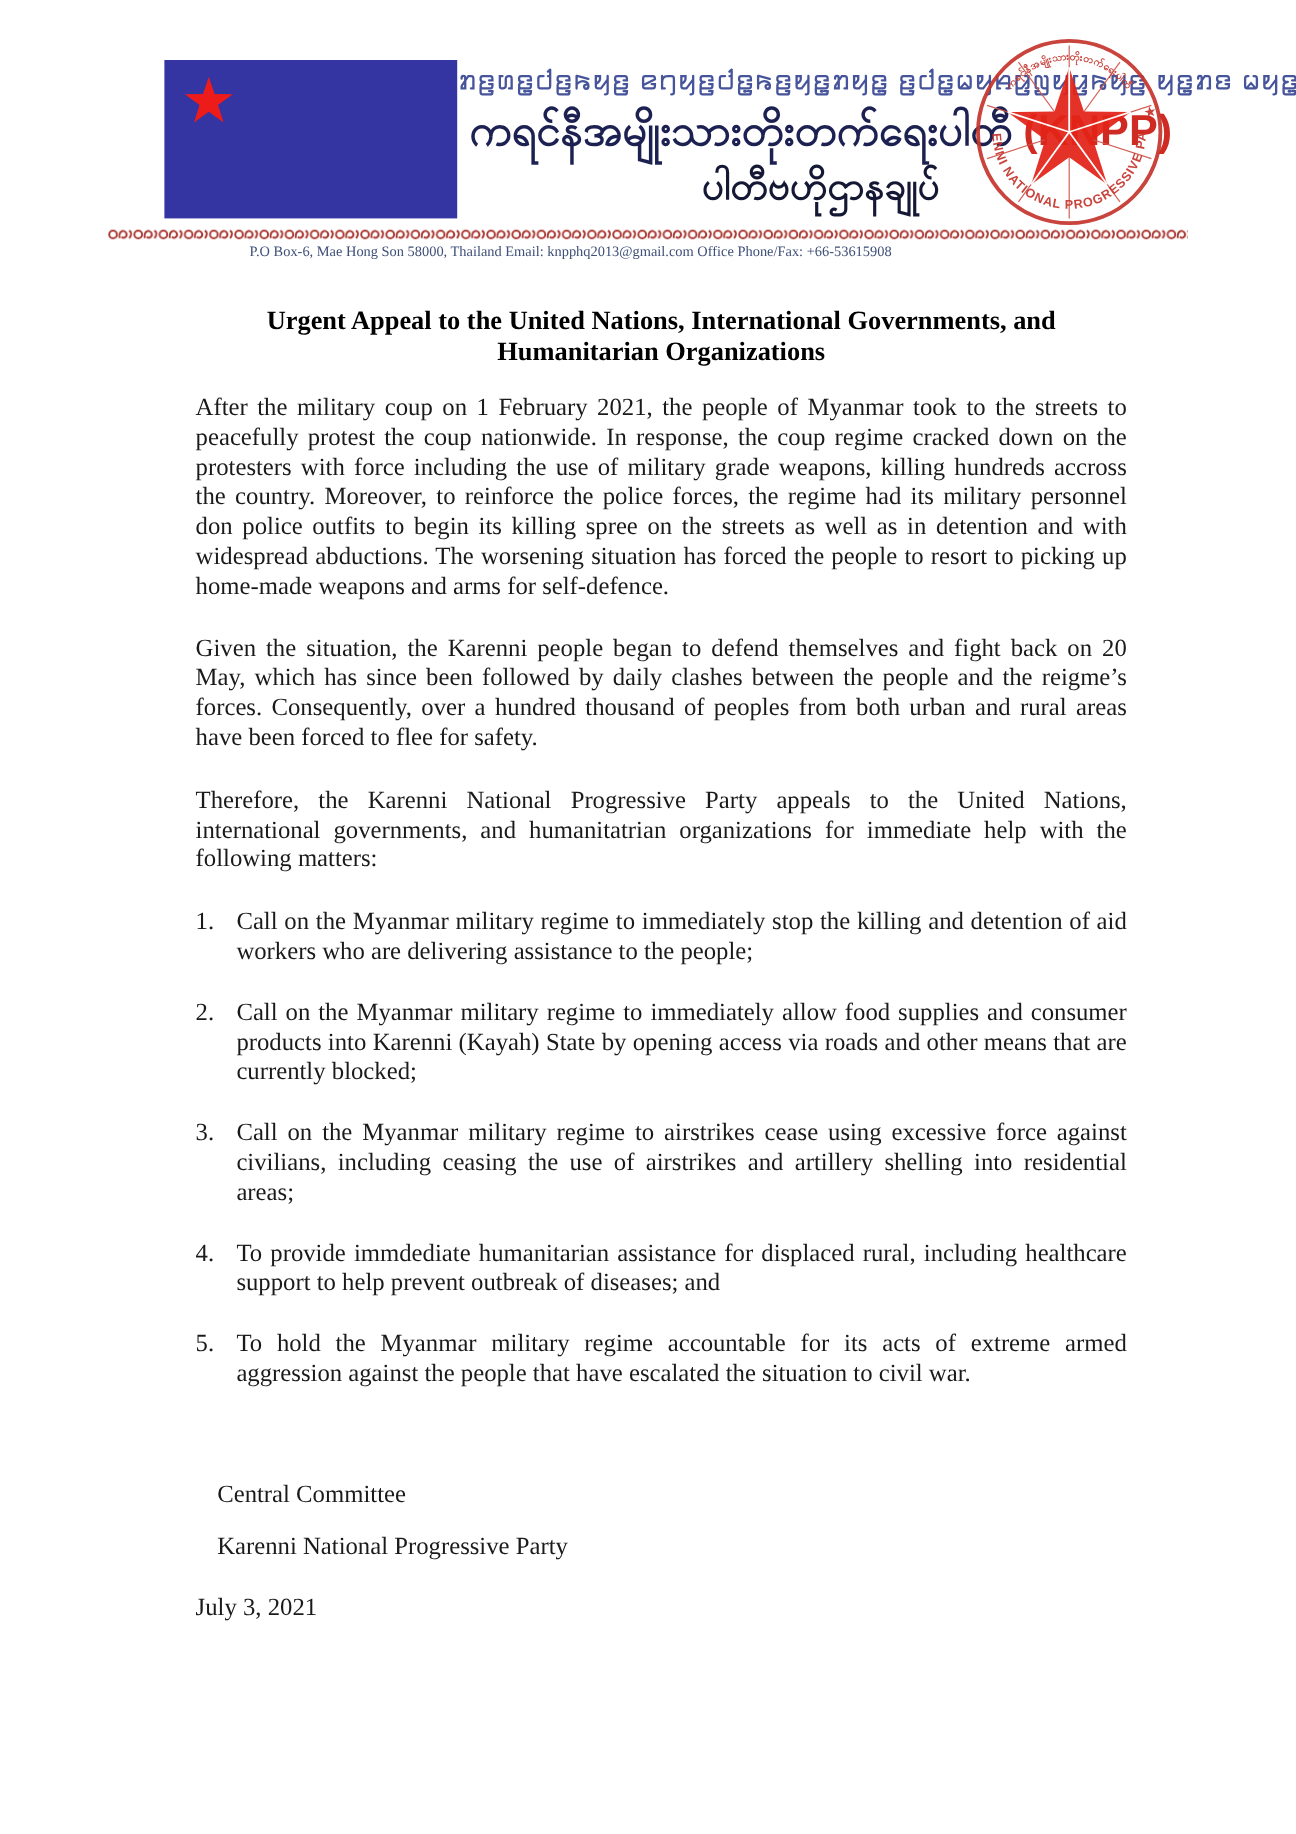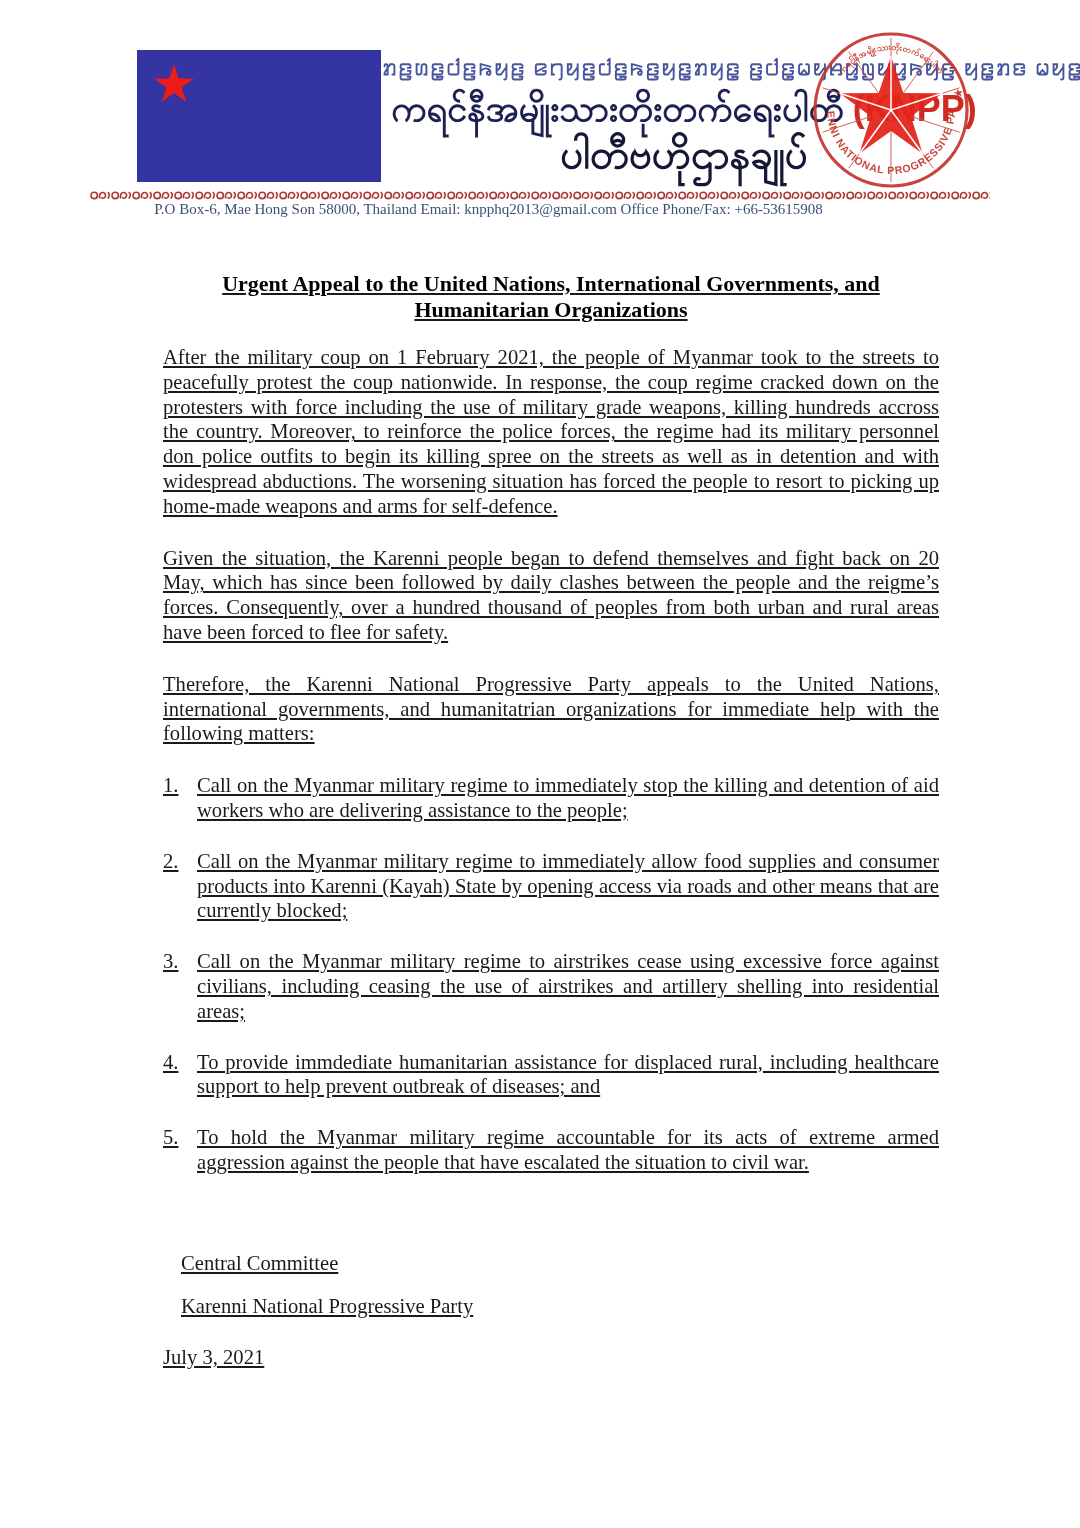--- a/index.html
+++ b/index.html
@@ -25,36 +25,36 @@
   .h-l1{
     font-size:25px;font-weight:bold;color:#46549b;
     white-space:nowrap;letter-spacing:1px;line-height:38px;
   }
   .h-l2{
     font-size:36px;font-weight:bold;color:#1c2152;
     white-space:nowrap;line-height:46px;
   }
   .h-l2 .knpp{color:#cf2b23;font-family:"Liberation Sans","DejaVu Sans",sans-serif;}
   .h-l3{
-    font-size:40px;font-weight:bold;color:#141834;line-height:46px;
+    font-size:32px;font-weight:bold;color:#141834;line-height:46px;
     white-space:nowrap;
   }
   .seal{position:absolute;left:811px;top:30px;opacity:.93;}
   .seal text{font-family:"Liberation Sans","DejaVu Sans",sans-serif;}
   .divider{position:absolute;left:90px;top:189px;}
   .contact{
-    position:absolute;left:16px;top:201px;width:945px;
+    position:absolute;left:3px;top:201px;width:945px;
     text-align:center;color:#3d4e77;
-    font-size:15px;line-height:17px;
+    font-size:12px;line-height:17px;
   }
   .contact div{margin-bottom:4px;}
   
   .body{
-    position:absolute;left:163px;top:267px;width:776px;
-    font-size:20.6px;line-height:24.8px;text-align:justify;text-decoration:underline;
+    position:absolute;left:163px;top:250px;width:776px;
+    font-size:20.6px;line-height:24.8px;text-align:justify;
   }
   .title{
     text-align:center;font-weight:bold;font-size:22px;line-height:26px;
     color:#000;margin:4px 0 22px 0;
   }
   .title span{display:block;}
   .para{margin:0 0 27px 0;}
   .para:last-of-type{}
   .item{display:flex;margin-bottom:26px;}
   .item .num{flex:0 0 34px;text-align:left;}

